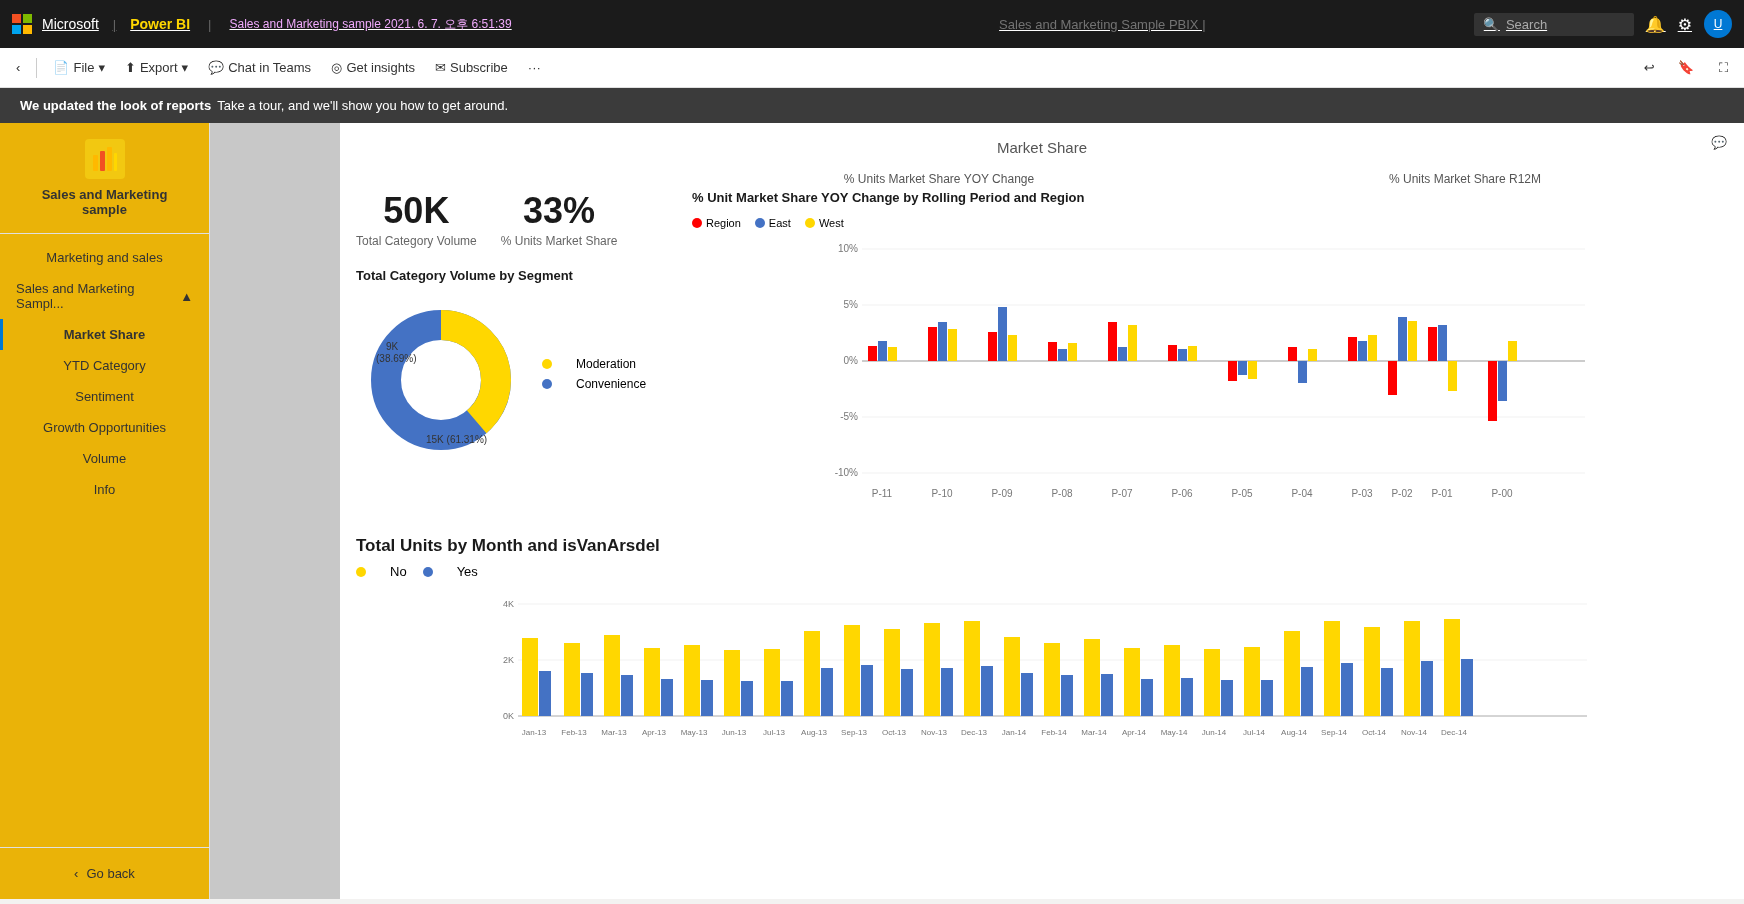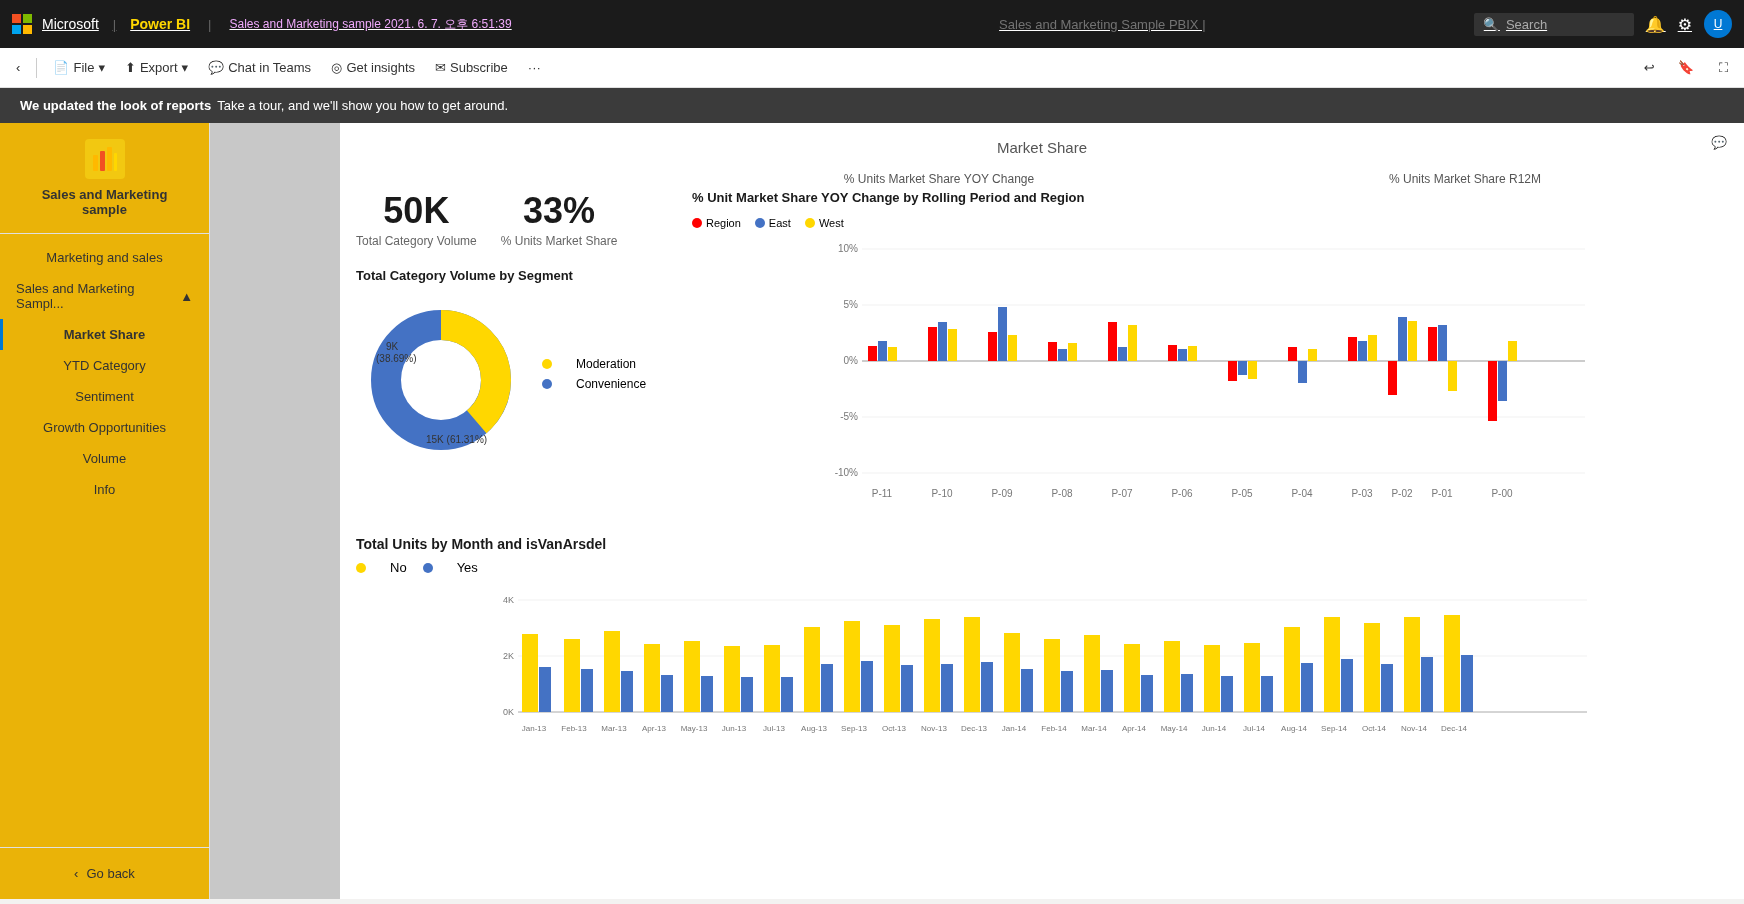--- a/index.html
+++ b/index.html
@@ -139,21 +139,21 @@
     
     .donut-container { display: flex; align-items: center; gap: 16px; }
     .donut-legend { font-size: 12px; }
     .legend-item { display: flex; align-items: center; gap: 24px; margin-bottom: 6px; }
     .legend-dot { width: 10px; height: 10px; border-radius: 50%; }
     .legend-line { display: flex; align-items: center; gap: 4px; font-size: 11px; }
     .legend-circle { width: 10px; height: 10px; border-radius: 50%; }
 
     
     .bottom-chart { margin-top: 8px; }
-    .bottom-chart-title { font-size: 14px; font-weight: 600; color: #1a1a1a; margin-bottom: 8px; }
+    .bottom-chart-title { font-size: 17px; font-weight: 600; color: #1a1a1a; margin-bottom: 8px; }
     .bottom-legend { display: flex; gap: 16px; margin-bottom: 8px; }
 
     
     .section-header-row { display: flex; justify-content: space-between; margin-bottom: 4px; }
     .section-header-text { font-size: 12px; color: #555; text-align: center; flex: 1; }
   </style>
 </head>
 <body>
 
 <div class="top-bar">

